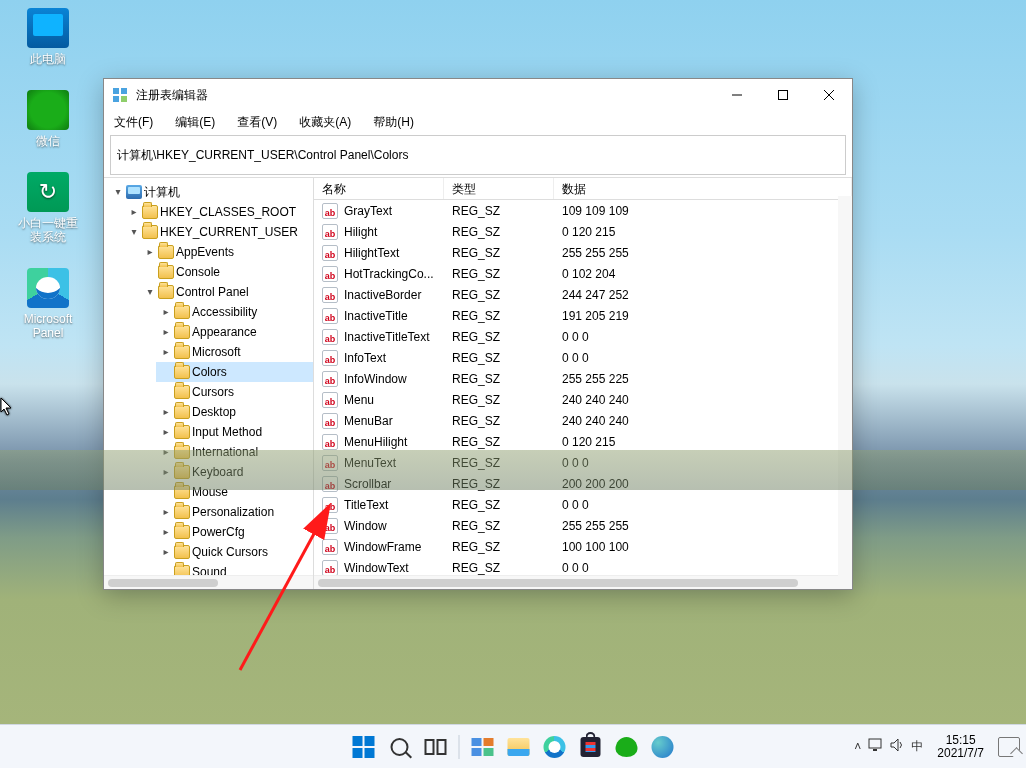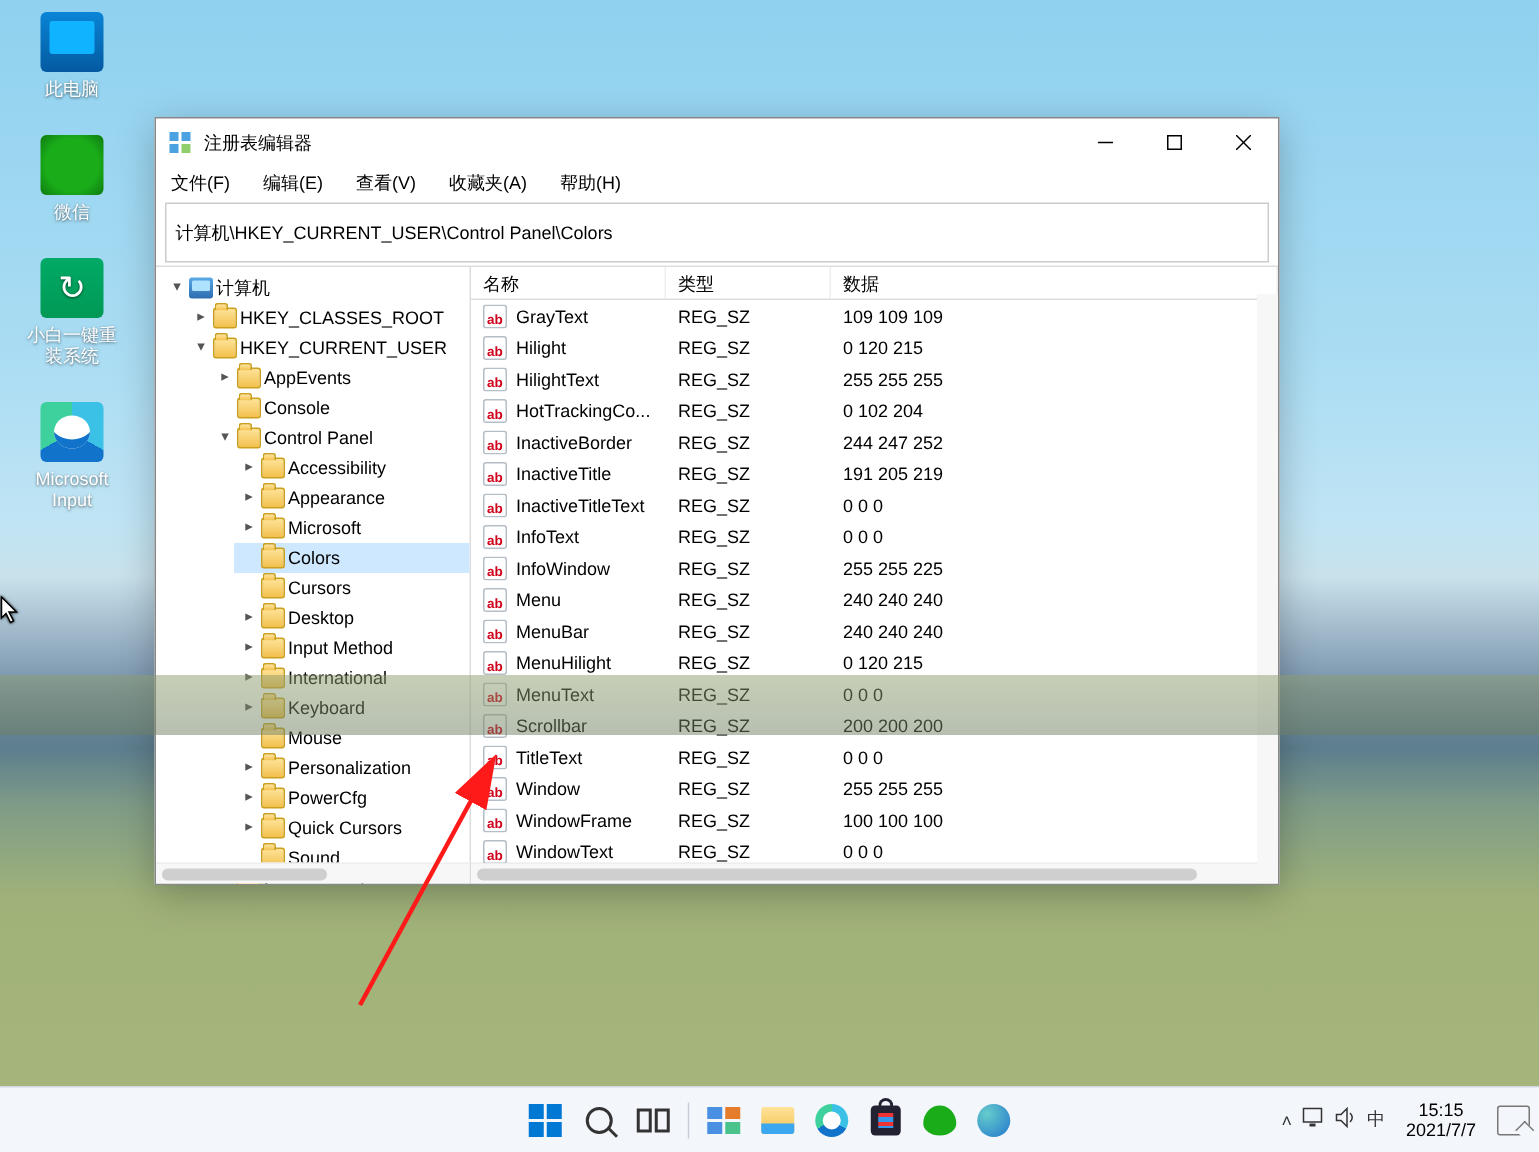--- a/index.html
+++ b/index.html
@@ -135,21 +135,21 @@
     <div class="dicon">
       <div class="glyph ico-wechat"></div>
       <div class="lbl">微信</div>
     </div>
     <div class="dicon">
       <div class="glyph ico-xbkey"></div>
       <div class="lbl">小白一键重装系统</div>
     </div>
     <div class="dicon">
       <div class="glyph ico-edge"></div>
-      <div class="lbl">Microsoft Input</div>
+      <div class="lbl">Microsoft Panel</div>
     </div>
   </div>
 
   <div class="cursor-arrow">
     <svg width="14" height="20">
         <path d="M1 1 L1 15 L4 12 L7 18 L9 17 L6 11 L11 11 Z" fill="#fff" stroke="#000" stroke-width="1"></path>
       </svg>
   </div>
 
   <div class="win">

